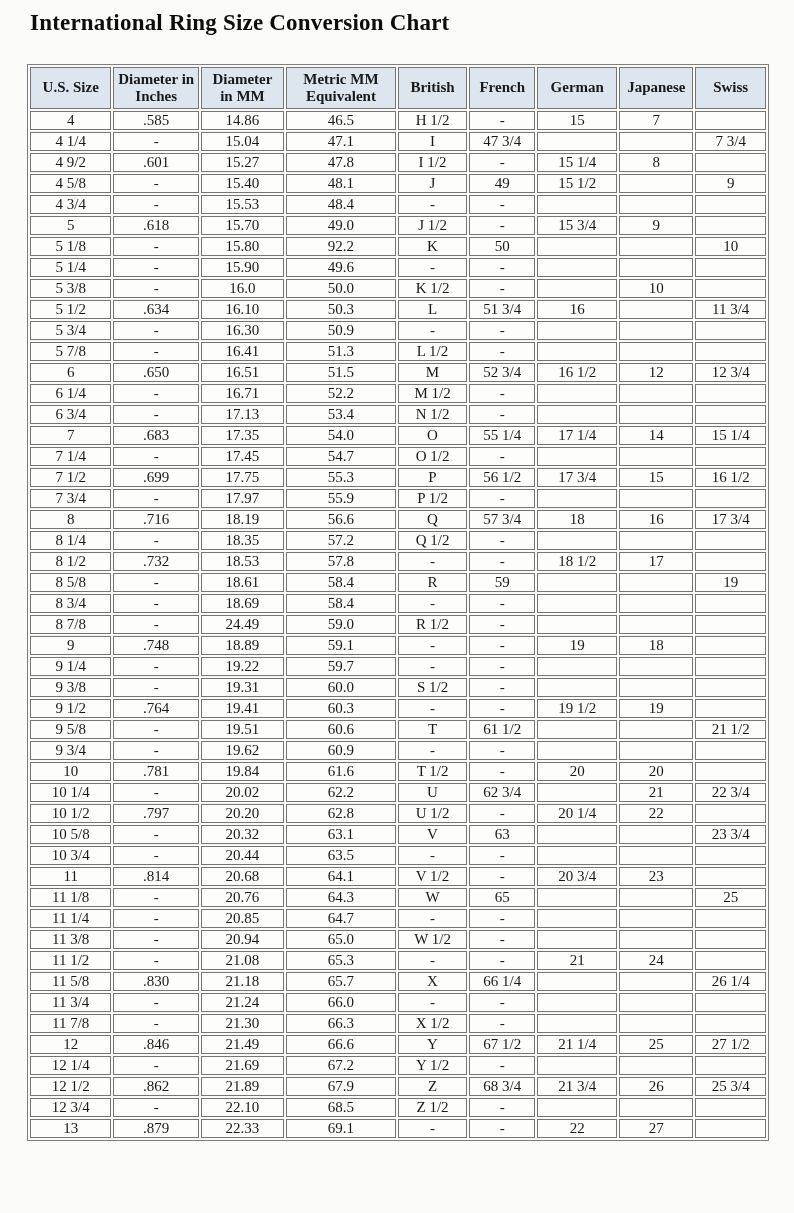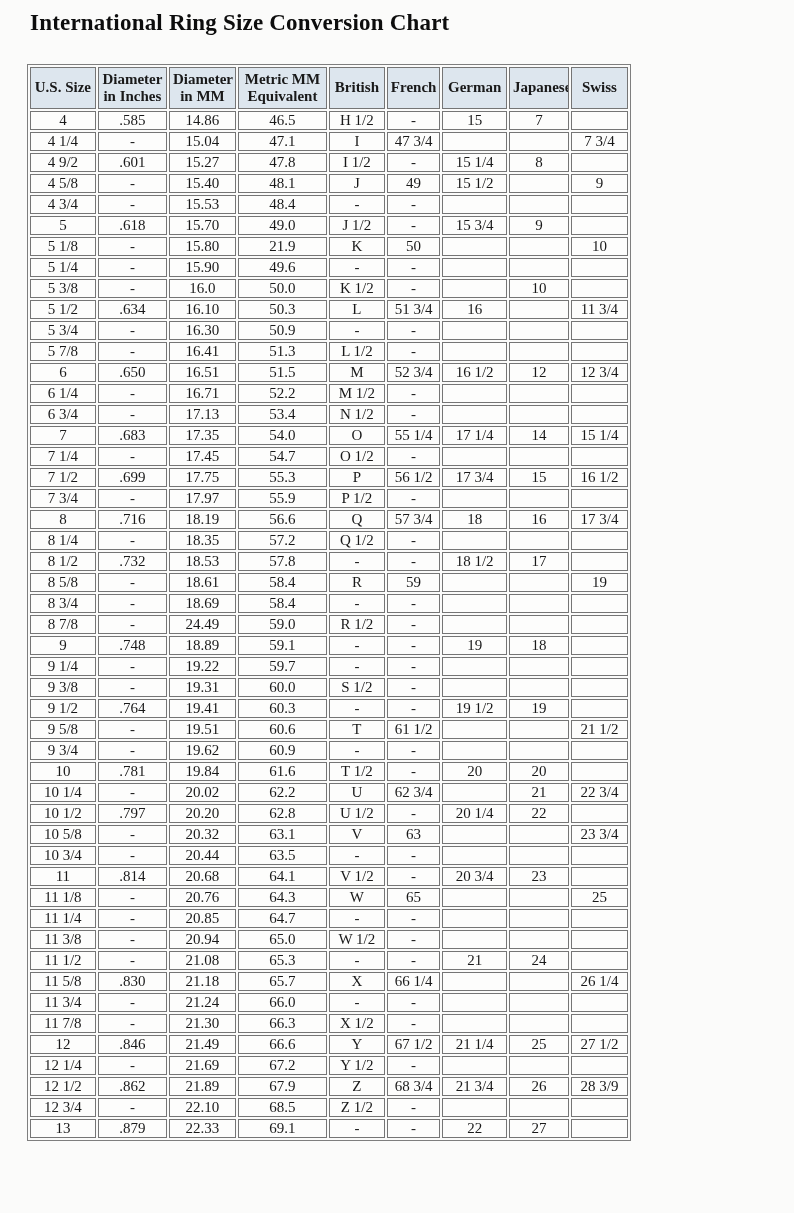--- a/index.html
+++ b/index.html
@@ -23,21 +23,21 @@
     font-size: 23px;
     font-weight: bold;
     color: #0d0d0d;
     letter-spacing: 0.2px;
     font-family: "Liberation Serif", "DejaVu Serif", serif;
   }
   table.ring-table {
     position: absolute;
     left: 27px;
     top: 64px;
-    width: 604px;
+    width: 742px;
     table-layout: fixed;
     border-collapse: separate;
     border-spacing: 2px;
     background: #fbfbfa;
     border: 1px solid #7e7e7e;
   }
   th, td {
     box-sizing: border-box;
     border: 1px solid #757575;
     text-align: center;
@@ -157,21 +157,21 @@
           <td>J 1/2</td>
           <td>-</td>
           <td>15 3/4</td>
           <td>9</td>
           <td></td>
         </tr>
         <tr>
           <td>5 1/8</td>
           <td>-</td>
           <td>15.80</td>
-          <td>21.9</td>
+          <td>92.2</td>
           <td>K</td>
           <td>50</td>
           <td></td>
           <td></td>
           <td>10</td>
         </tr>
         <tr>
           <td>5 1/4</td>
           <td>-</td>
           <td>15.90</td>
@@ -602,21 +602,21 @@
         </tr>
         <tr>
           <td>12 1/2</td>
           <td>.862</td>
           <td>21.89</td>
           <td>67.9</td>
           <td>Z</td>
           <td>68 3/4</td>
           <td>21 3/4</td>
           <td>26</td>
-          <td>28 3/9</td>
+          <td>25 3/4</td>
         </tr>
         <tr>
           <td>12 3/4</td>
           <td>-</td>
           <td>22.10</td>
           <td>68.5</td>
           <td>Z 1/2</td>
           <td>-</td>
           <td></td>
           <td></td>

